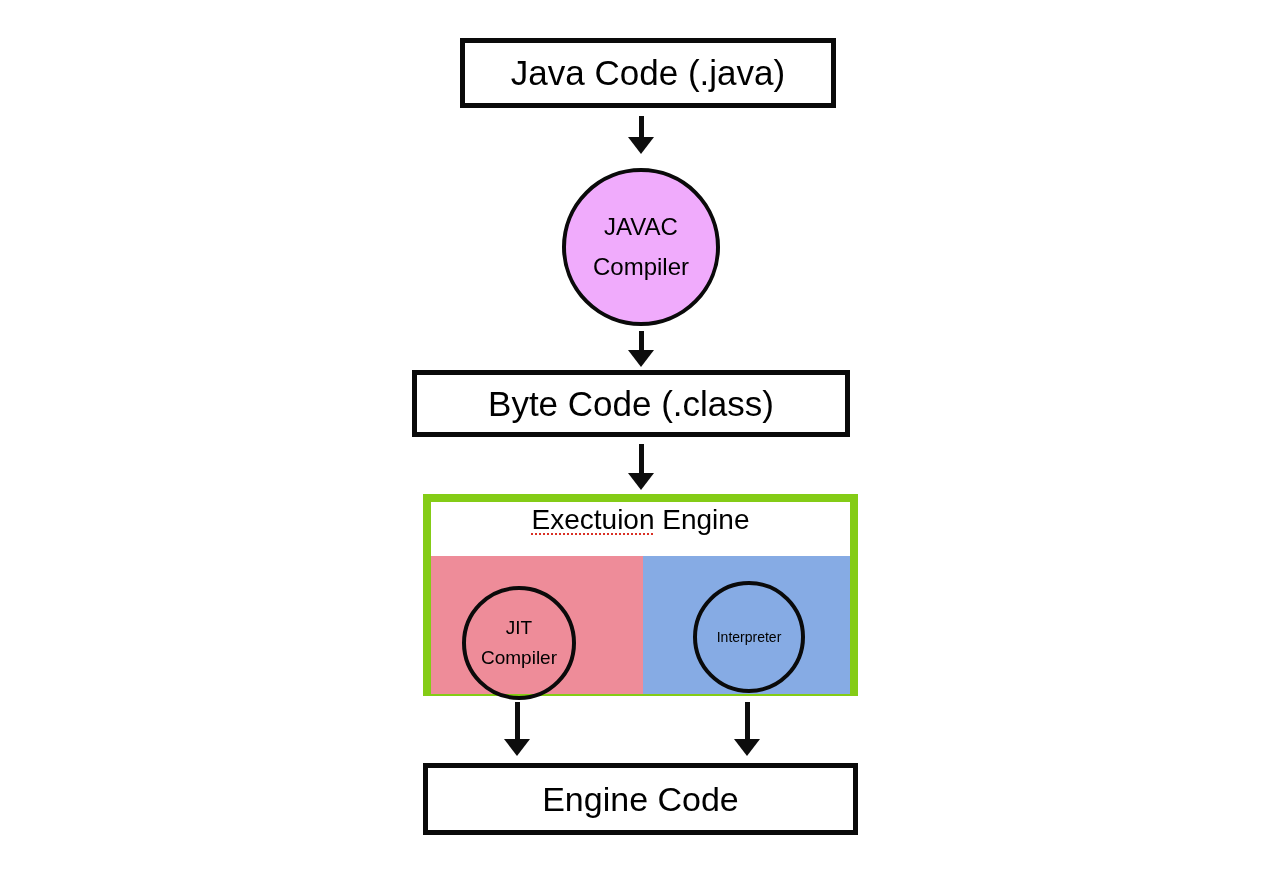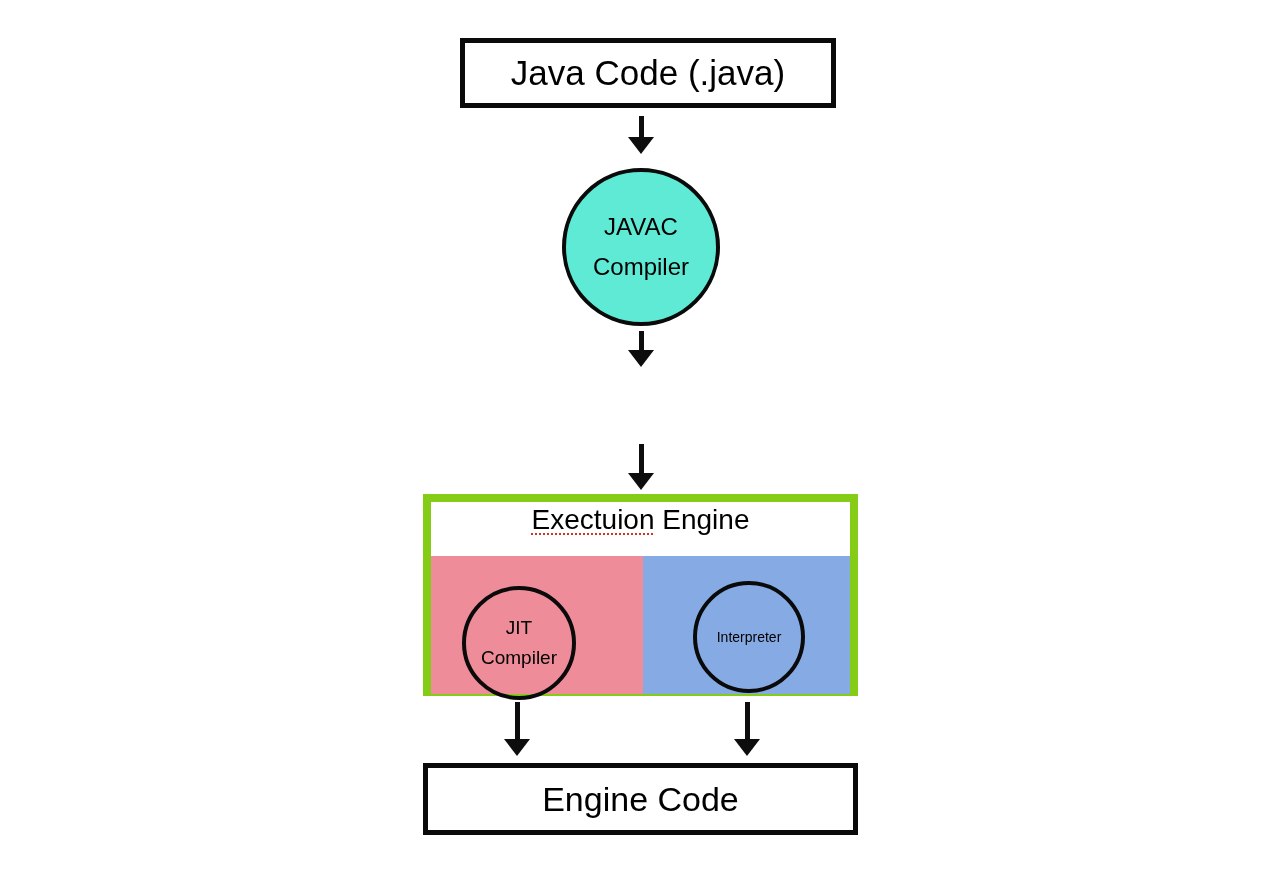--- a/index.html
+++ b/index.html
@@ -29,21 +29,21 @@
   }
   .java-box   { left: 412px; top: 38px;  width: 376px; height: 70px; font-size: 35px; margin-left: 48px; }
   .byte-box   { left: 412px; top: 370px; width: 438px; height: 67px; font-size: 35px; }
   .native-box { left: 423px; top: 763px; width: 435px; height: 72px; font-size: 34px; }
 
   
   .circle {
     position: absolute;
     border: 4px solid #0a0a0a;
     border-radius: 50%;
-    background: #5eead4;
+    background: #f0abfc;
     display: flex;
     flex-direction: column;
     align-items: center;
     justify-content: center;
     text-align: center;
   }
   .javac-circle {
     left: 562px; top: 168px; width: 158px; height: 158px;
     font-size: 24px; line-height: 1.65;
   }
@@ -130,20 +130,23 @@
   <div class="circle javac-circle">
     <span>JAVAC</span>
     <span>Compiler</span>
   </div>
 
   <div class="arrow a2">
     <div class="shaft"></div>
     <div class="head"></div>
   </div>
 
+  <div class="box byte-box">
+    <span>Byte Code (.class)</span>
+  </div>
 
   <div class="arrow a3">
     <div class="shaft"></div>
     <div class="head"></div>
   </div>
 
   <div class="engine">
     <div class="engine-title">
       <span class="misspelled" style="text-decoration-color: rgb(217, 48, 37);">Exectuion</span>
       <span>Engine</span>

